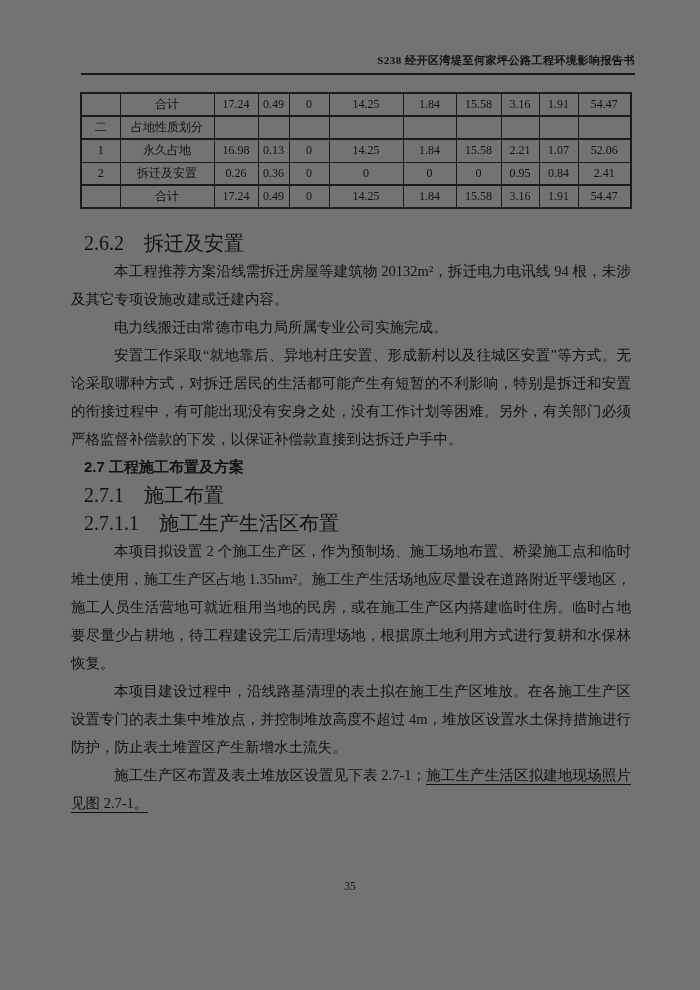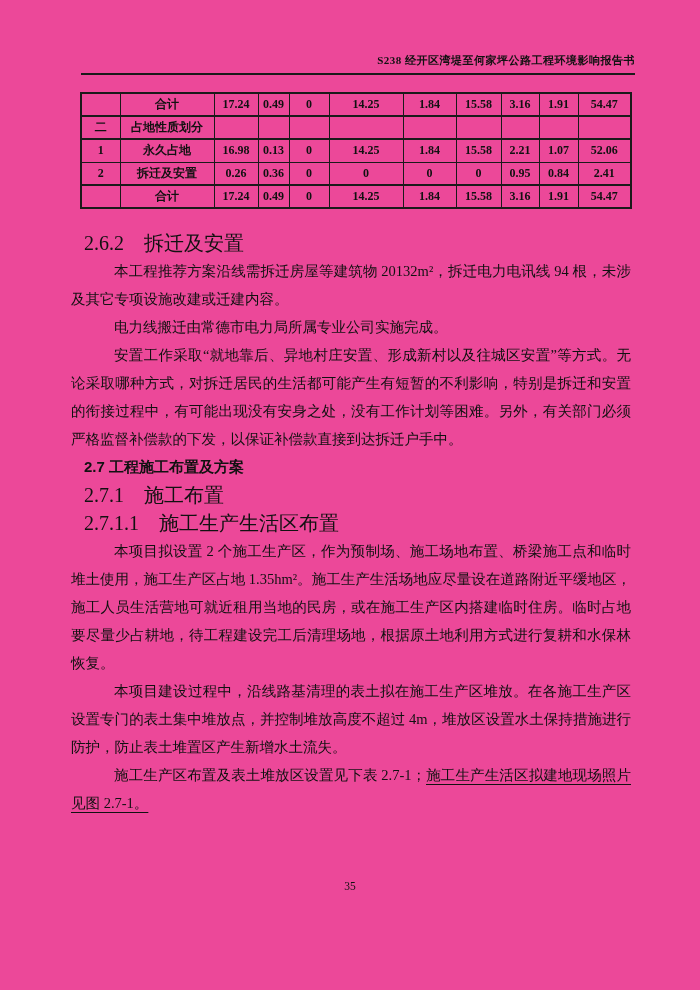--- a/index.html
+++ b/index.html
@@ -3,21 +3,21 @@
 <meta charset="utf-8">
 <style>
   * { margin: 0; padding: 0; box-sizing: border-box; }
   html, body { background: #ffffff; }
   body { font-family: "Liberation Serif", "DejaVu Serif", serif; color: #111111; }
 
   .page {
     position: relative;
     width: 700px;
     height: 990px;
-    background: #ec4899;
+    background: #737373;
     overflow: hidden;
   }
 
   
   .doc-header {
     position: absolute;
     left: 81px;
     top: 53px;
     width: 554px;
     text-align: right;
@@ -34,21 +34,20 @@
     height: 2px;
     background: #1a1a1a;
   }
 
   
   .land-table-wrap {
     position: absolute;
     left: 80px;
     top: 92px;
     width: 551px;
-    font-weight: bold;
   }
   table.land-table {
     width: 550px;
     border-collapse: collapse;
     table-layout: fixed;
     border: 2px solid #1a1a1a;
   }
   table.land-table td {
     border: 1px solid #1a1a1a;
     height: 23px;

